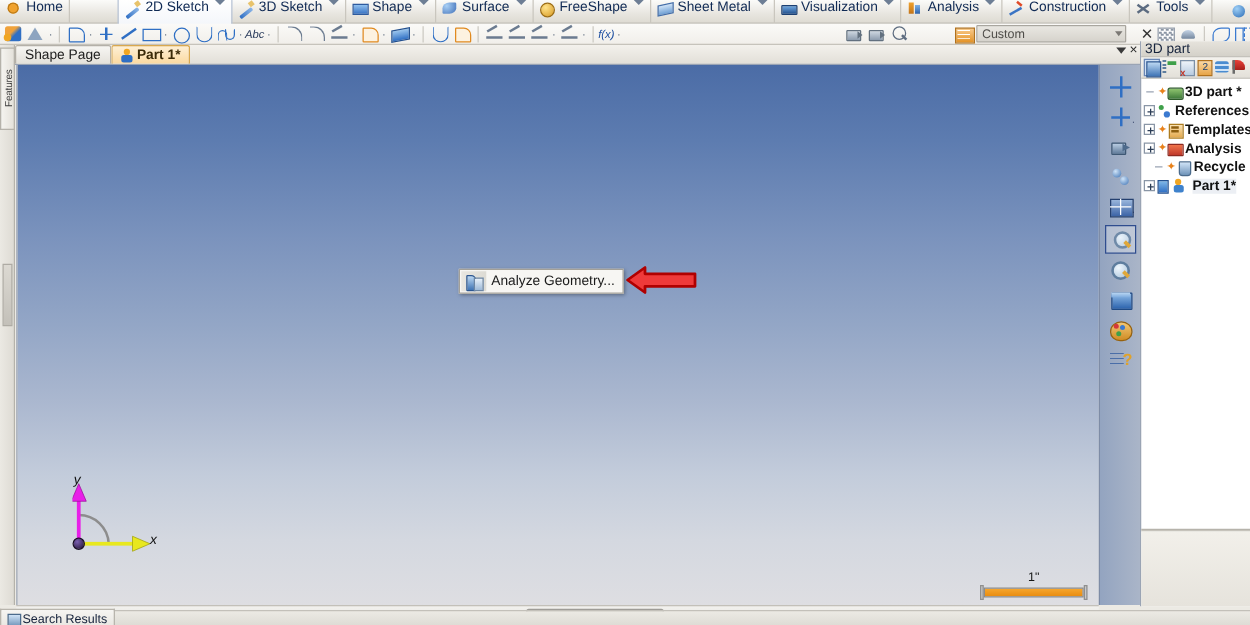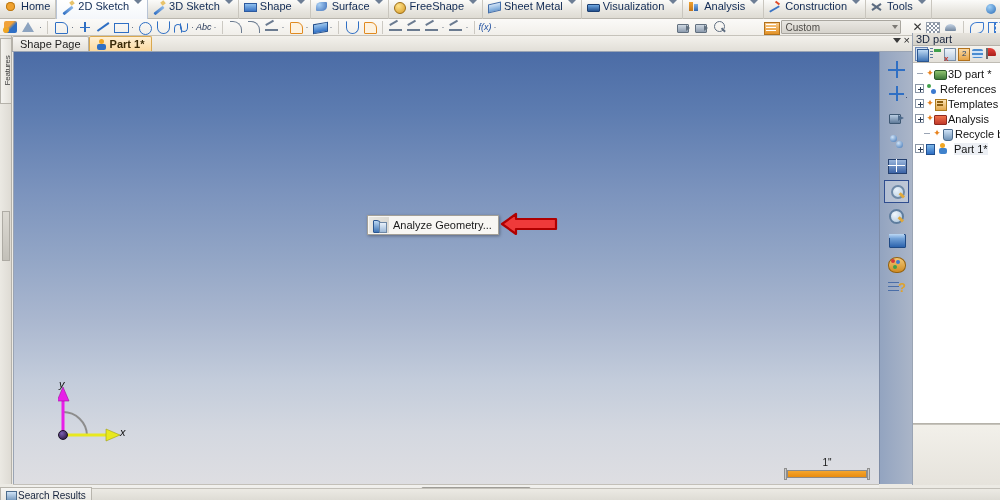--- a/index.html
+++ b/index.html
@@ -23,21 +23,21 @@
     white-space: nowrap;
   }
   .rtab {
     display: flex; align-items: flex-start; gap: 3px;
     padding: 0 5px 0 4px; height: 29px;
     border-right: 1px solid #c9c6be;
     font-size: 11px; color: #102a54;
   }
   .rtab.active {
     background: linear-gradient(#ffffff, #eef2f8);
-    border-left: 1px solid #b8c4d6; border-right: 1px solid #b8c4d6;
+    border-left: 1px solid #b8c4d6; border-right: 1px solid #b8c4d6; margin-left: 38px;
   }
   .rtab .caret {
     display: inline-block; width: 0; height: 0; margin-left: 2px;
     border-left: 4px solid transparent; border-right: 4px solid transparent;
     border-top: 4px solid #6d7e95;
   }
   .rtab .ic { display: inline-block; width: 14px; height: 13px; position: relative; }
 
   
   .ic-home::before { content:""; position:absolute; left:2px; top:2px; width:9px; height:9px;
@@ -383,21 +383,21 @@
     width:9px; height:9px; margin-right:2px; flex:0 0 auto;
     border:1px solid #8a96a6; background:#fff; position:relative;
   }
   .tnode .exp::before { content:""; position:absolute; left:1.5px; top:3.5px; width:5px; height:1px; background:#2b3c55;}
   .tnode .exp::after { content:""; position:absolute; left:3.5px; top:1.5px; width:1px; height:5px; background:#2b3c55;}
   .tnode .exp.none { border:none; background:none; }
   .tnode .exp.none::before { left:2px; top:4px; width:6px; background:#9aa4b4; }
   .tnode .exp.none::after { display:none; }
   .tnode .star { width:8px; flex:0 0 auto; color:#e8821c; font-size:9px; line-height:9px; text-align:center;}
   .tnode .nic { width:12px; height:12px; position:relative; flex:0 0 auto; margin-right:2px;}
-  .tnode .lbl { white-space:nowrap; }
+  .tnode .lbl { white-space:nowrap;font-weight:bold; }
   .tnode.selected .lbl { background:#eceff4; }
   .tnode.indent1 { padding-left:7px; }
 
   .ni-part::before { content:""; position:absolute; left:0px; top:2px; width:11px; height:8px;
     background:linear-gradient(#8fc46f,#3e7a3a); border:1px solid #2d5a2a; border-radius:2px;}
   .ni-ref::before { content:""; position:absolute; left:1px; top:1px; width:4px; height:4px;
     border-radius:50%; background:#3fa04a;}
   .ni-ref::after { content:""; position:absolute; left:5px; top:6px; width:5px; height:5px;
     border-radius:50%; background:#3b7ad0;}
   .ni-tpl::before { content:""; position:absolute; left:1px; top:1px; width:10px; height:10px;

